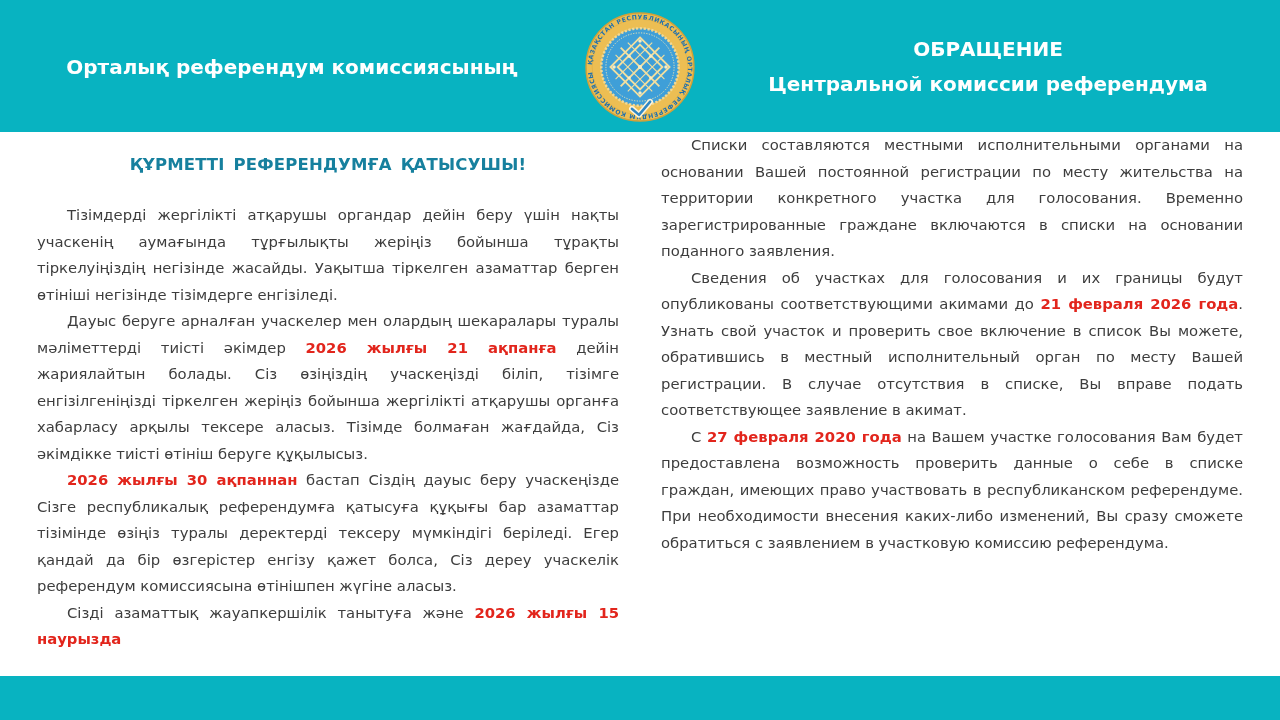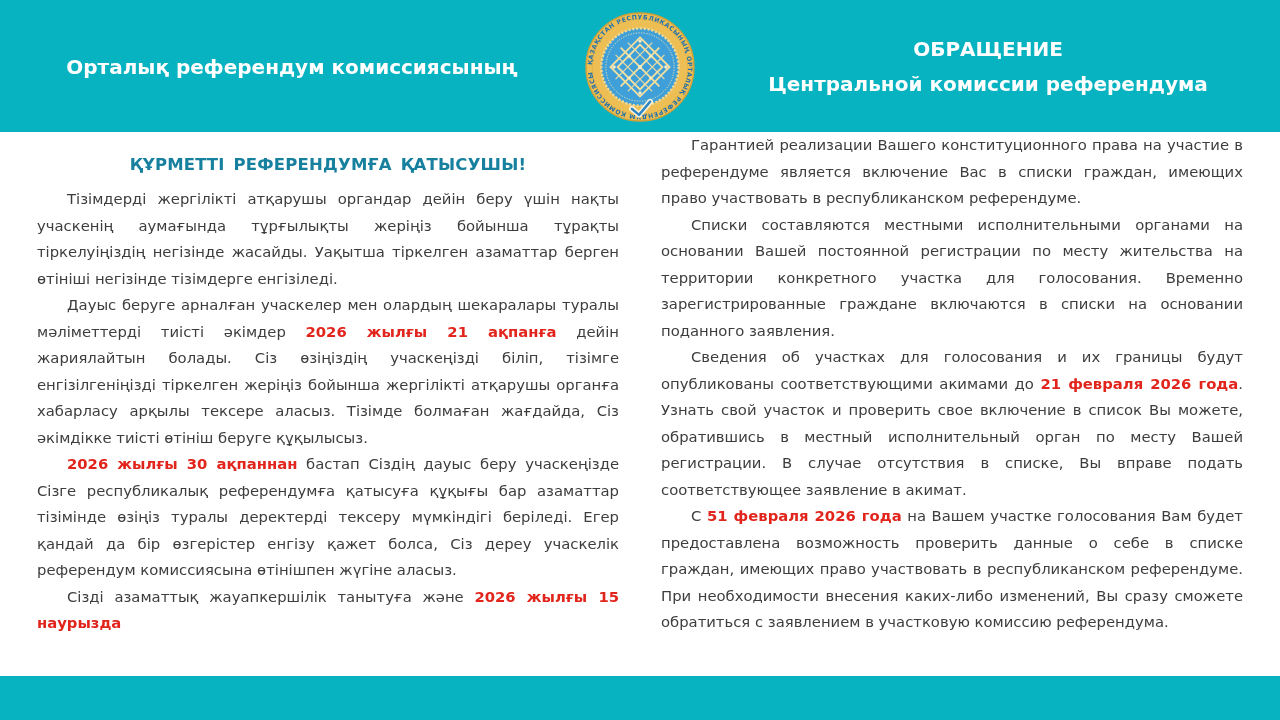--- a/index.html
+++ b/index.html
@@ -58,21 +58,21 @@
   .column.left{margin-left:37px;}
   .column.right{margin-left:42px;}
   .col-heading{
     color:var(--heading-color);
     font-weight:bold;
     font-size:16.5px;
     text-align:center;
     letter-spacing:.2px;
     word-spacing:3px;
     margin-top:23px;
-    margin-bottom:12px;
+    margin-bottom:28px;
   }
   .col-body p{
     font-size:14.8px;
     line-height:26.5px;
     color:var(--body-text-color);
     text-align:justify;
     text-indent:30px;
   }
   .col-body .hl{
     color:var(--highlight-color);
@@ -132,21 +132,20 @@
     <div class="col-heading">ҚҰРМЕТТІ РЕФЕРЕНДУМҒА  ҚАТЫСУШЫ!</div>
     <div class="col-body">
         <p><span>Тізімдерді жергілікті атқарушы органдар дейін беру үшін нақты учаскенің аумағында тұрғылықты жеріңіз бойынша тұрақты тіркелуіңіздің негізінде жасайды. Уақытша тіркелген азаматтар берген өтініші негізінде тізімдерге енгізіледі.</span></p>
         <p><span>Дауыс беруге арналған учаскелер мен олардың шекаралары туралы мәліметтерді тиісті әкімдер </span><span class="hl">2026 жылғы 21 ақпанға</span><span> дейін жариялайтын болады. Сіз өзіңіздің учаскеңізді біліп, тізімге енгізілгеніңізді тіркелген жеріңіз бойынша жергілікті атқарушы органға хабарласу арқылы тексере аласыз. Тізімде болмаған жағдайда, Сіз әкімдікке тиісті өтініш беруге құқылысыз.</span></p>
         <p><span class="hl">2026 жылғы 30 ақпаннан</span><span> бастап Сіздің дауыс беру учаскеңізде Сізге республикалық референдумға қатысуға құқығы бар азаматтар тізімінде өзіңіз туралы деректерді тексеру мүмкіндігі беріледі. Егер қандай да бір өзгерістер енгізу қажет болса, Сіз дереу учаскелік референдум комиссиясына өтінішпен жүгіне аласыз.</span></p>
         <p><span>Сізді азаматтық жауапкершілік танытуға және </span><span class="hl">2026 жылғы 15 наурызда</span></p>
       </div>
   </div>
   <div class="column right">
     <div class="col-body">
-        <p><span>Гарантией реализации Вашего конституционного права на участие в референдуме является включение Вас в списки граждан, имеющих право участвовать в республиканском референдуме.</span></p>
         <p><span>Списки составляются местными исполнительными органами на основании Вашей постоянной регистрации по месту жительства на территории конкретного участка для голосования. Временно зарегистрированные граждане включаются в списки на основании поданного заявления.</span></p>
         <p><span>Сведения об участках для голосования и их границы будут опубликованы соответствующими акимами до </span><span class="hl">21 февраля 2026 года</span><span>. Узнать свой участок и проверить свое включение в список Вы можете, обратившись в местный исполнительный орган по месту Вашей регистрации. В случае отсутствия в списке, Вы вправе подать соответствующее заявление в акимат.</span></p>
-        <p><span>С </span><span class="hl">51 февраля 2026 года</span><span> на Вашем участке голосования Вам будет предоставлена возможность проверить данные о себе в списке граждан, имеющих право участвовать в республиканском референдуме. При необходимости внесения каких-либо изменений, Вы сразу сможете обратиться с заявлением  в участковую комиссию референдума.</span></p>
+        <p><span>С </span><span class="hl">27 февраля 2020 года</span><span> на Вашем участке голосования Вам будет предоставлена возможность проверить данные о себе в списке граждан, имеющих право участвовать в республиканском референдуме. При необходимости внесения каких-либо изменений, Вы сразу сможете обратиться с заявлением  в участковую комиссию референдума.</span></p>
       </div>
   </div>
 </div>
 
 <div class="band footer"></div>
 
 </body></html>

